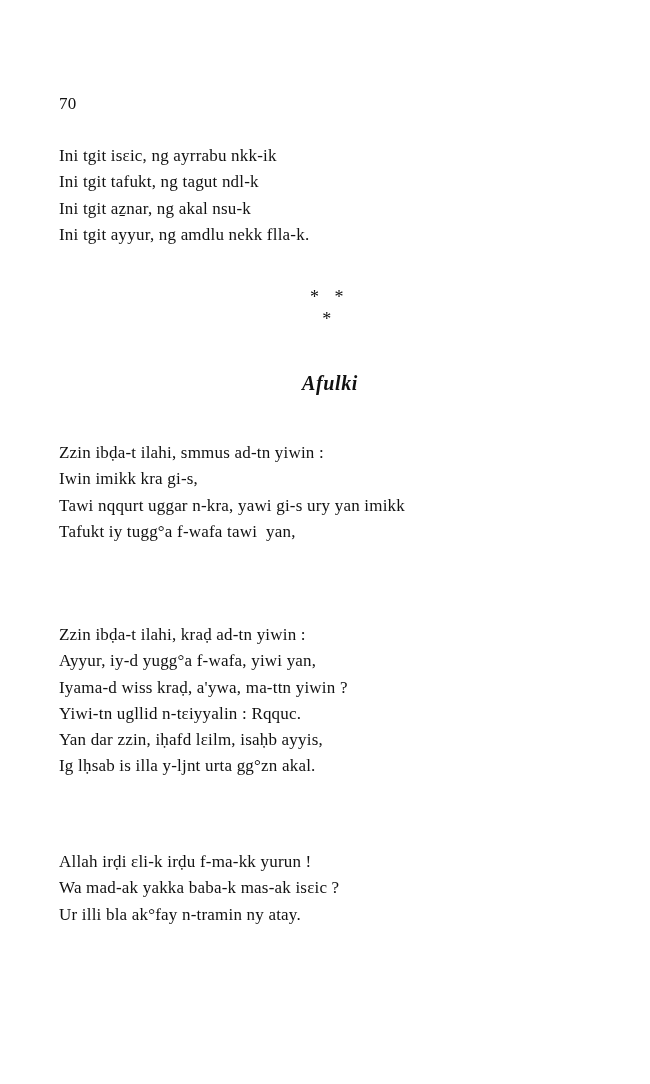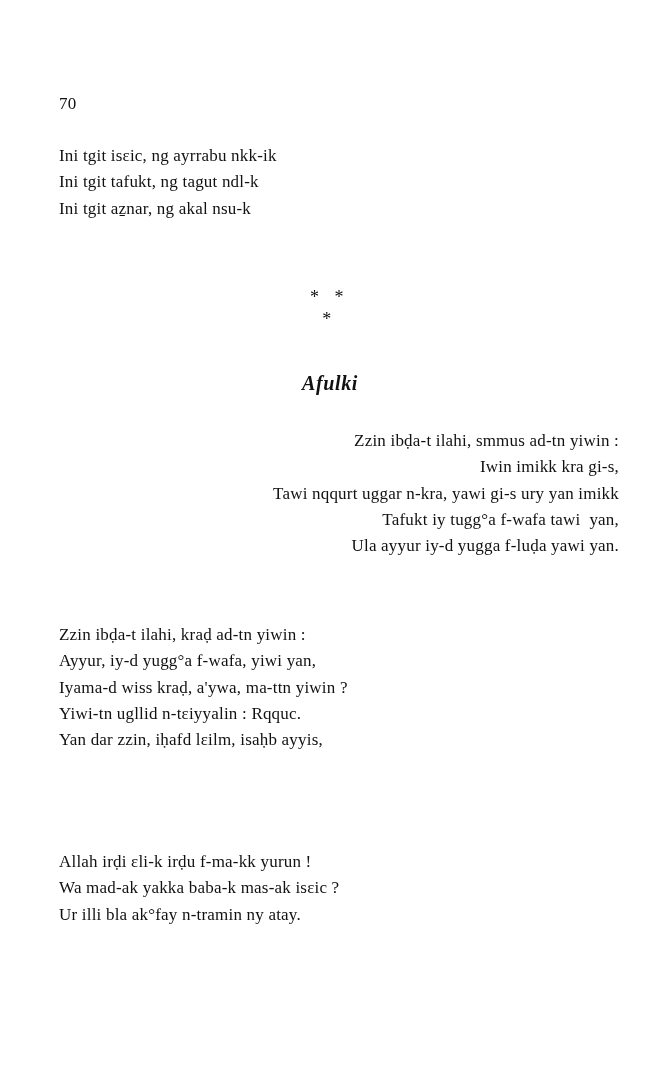--- a/index.html
+++ b/index.html
@@ -22,21 +22,21 @@
     left: 59px; top: 94px;
     font-size: 17px;
     letter-spacing: 0.3px;
   }
   .stanza {
     position: absolute;
     left: 59px;
     width: 560px;
   }
   .stanza-1 { top: 143px; }
-  .stanza-2 { top: 428px; text-align: right; }
+  .stanza-2 { top: 440px; }
   .stanza-3 { top: 622px; }
   .stanza-4 { top: 849px; }
   .poem-line {
     font-size: 17px;
     line-height: 26.3px;
     white-space: pre;           
     letter-spacing: 0.2px;
   }
   .separator {
     position: absolute;
@@ -65,43 +65,44 @@
 <body>
 
 <div class="page">
 
   <div class="page-number">70</div>
 
   <div class="stanza stanza-1">
     <div class="poem-line">Ini tgit isɛic, ng ayrrabu nkk-ik</div>
     <div class="poem-line">Ini tgit tafukt, ng tagut ndl-k</div>
     <div class="poem-line">Ini tgit aẕnar, ng akal nsu-k</div>
+    <div class="poem-line">Ini tgit ayyur, ng amdlu nekk flla-k.</div>
   </div>
 
   <div class="separator">
     <div class="star-row">*   *</div>
     <div class="star-row">*</div>
   </div>
 
   <div class="poem-title">Afulki</div>
 
   <div class="stanza stanza-2">
     <div class="poem-line">Zzin ibḍa-t ilahi, smmus ad-tn yiwin :</div>
     <div class="poem-line">Iwin imikk kra gi-s,</div>
     <div class="poem-line">Tawi nqqurt uggar n-kra, yawi gi-s ury yan imikk</div>
     <div class="poem-line">Tafukt iy tugg°a f-wafa tawi  yan,</div>
-    <div class="poem-line">Ula ayyur iy-d yugga f-luḍa yawi yan.</div>
   </div>
 
   <div class="stanza stanza-3">
     <div class="poem-line">Zzin ibḍa-t ilahi, kraḍ ad-tn yiwin :</div>
     <div class="poem-line">Ayyur, iy-d yugg°a f-wafa, yiwi yan,</div>
     <div class="poem-line">Iyama-d wiss kraḍ, a'ywa, ma-ttn yiwin ?</div>
     <div class="poem-line">Yiwi-tn ugllid n-tɛiyyalin : Rqquc.</div>
     <div class="poem-line">Yan dar zzin, iḥafd lɛilm, isaḥb ayyis,</div>
+    <div class="poem-line">Ig lḥsab is illa y-ljnt urta gg°zn akal.</div>
   </div>
 
   <div class="stanza stanza-4">
     <div class="poem-line">Allah irḍi ɛli-k irḍu f-ma-kk yurun !</div>
     <div class="poem-line">Wa mad-ak yakka baba-k mas-ak isɛic ?</div>
     <div class="poem-line">Ur illi bla ak°fay n-tramin ny atay.</div>
   </div>
 
 </div>
 

